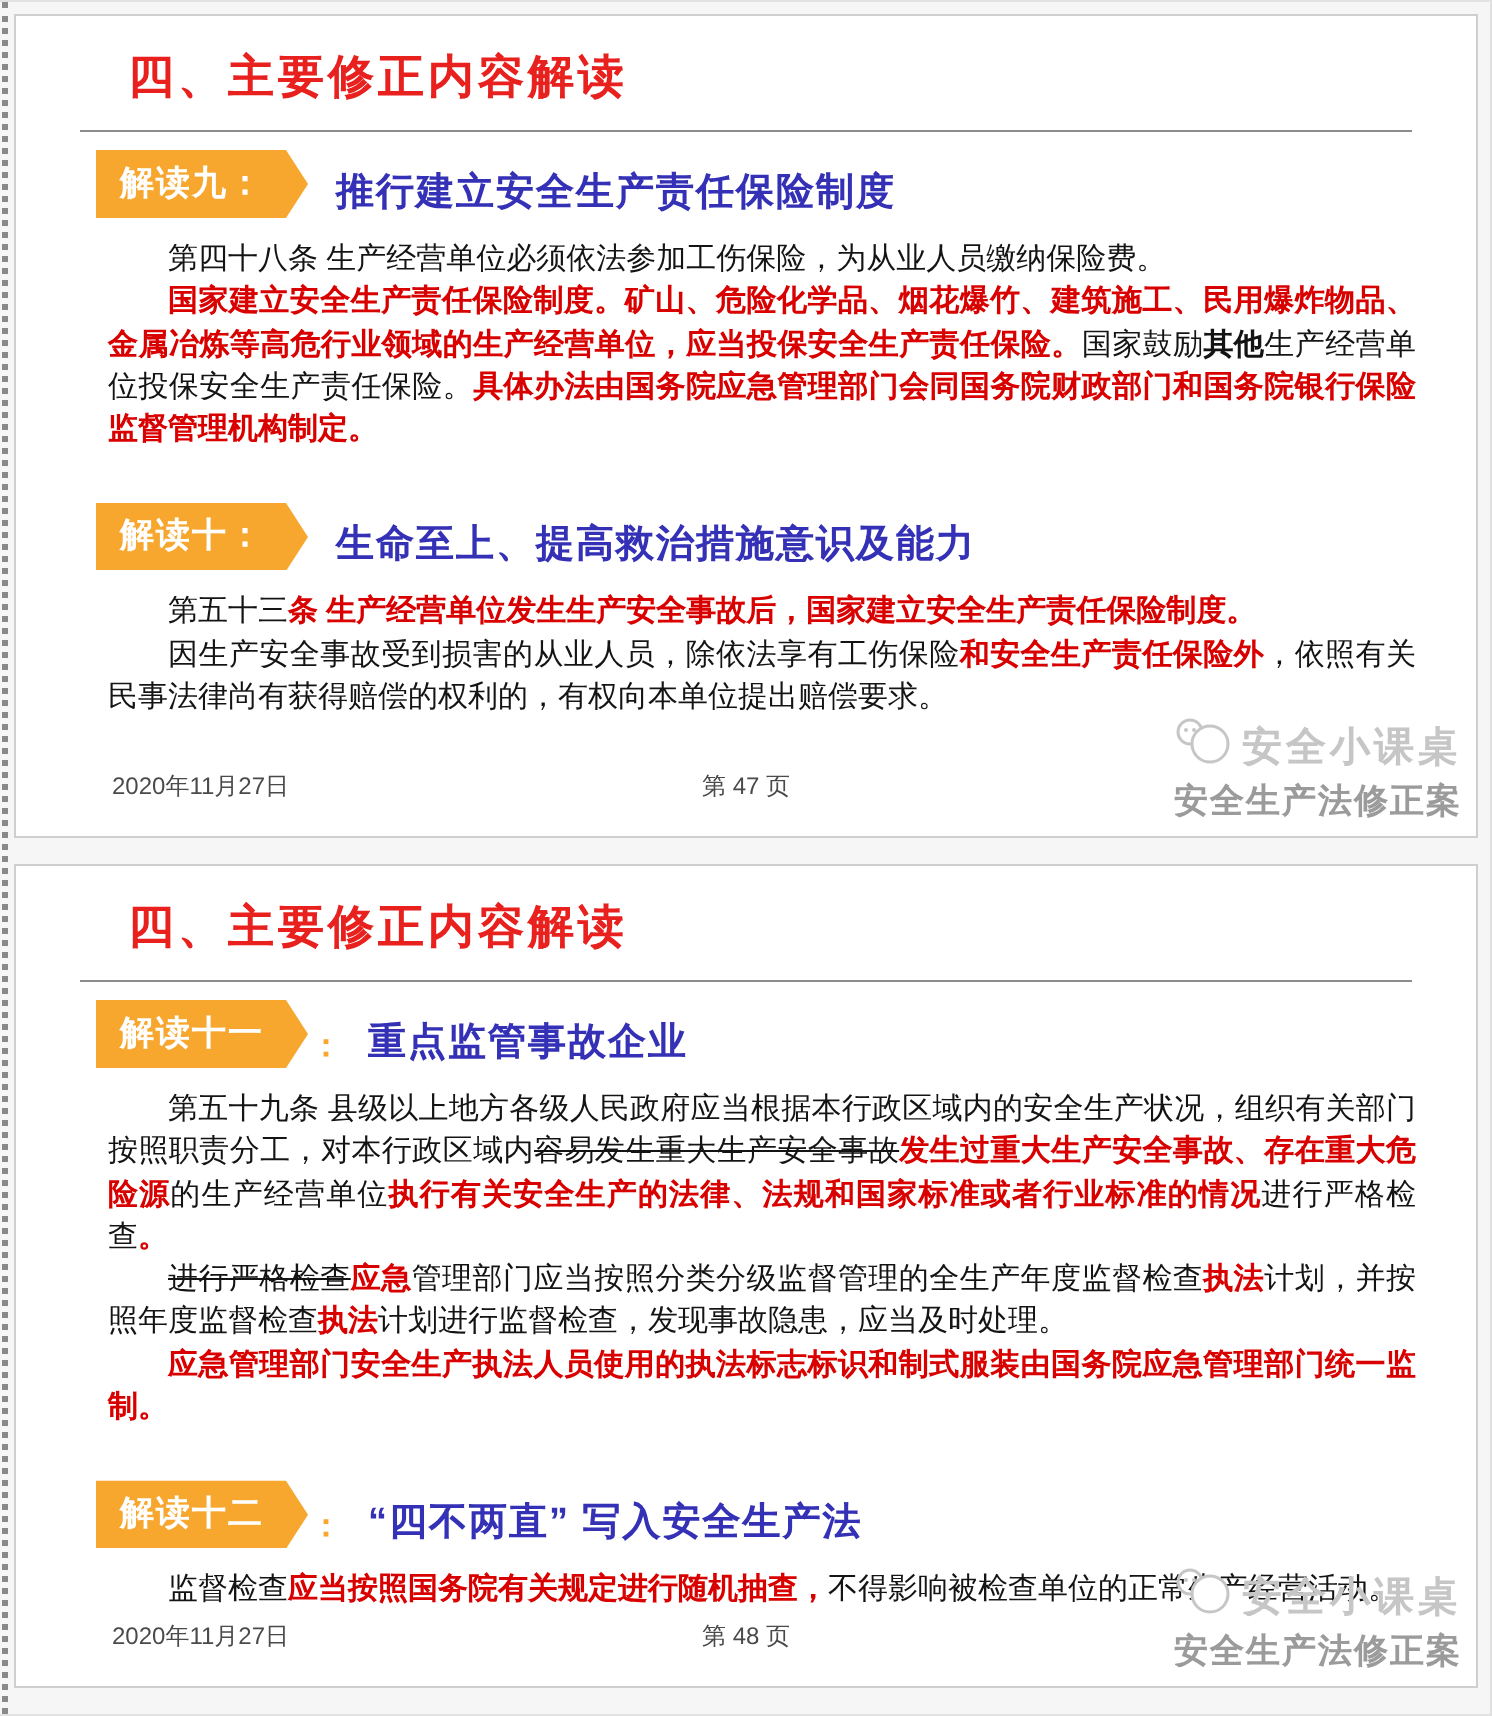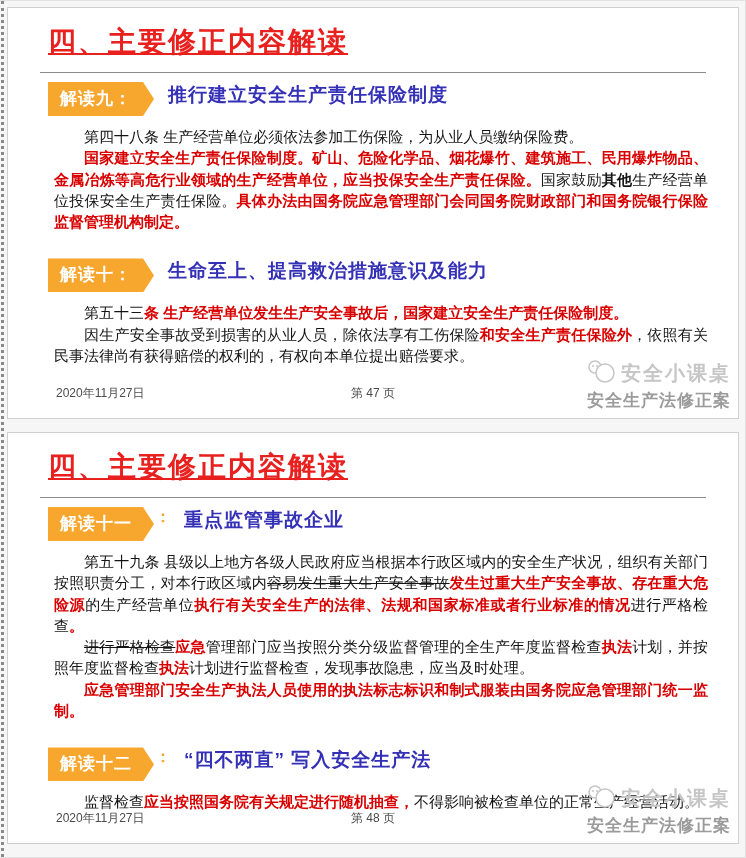--- a/index.html
+++ b/index.html
@@ -24,32 +24,31 @@
     border-left:3px dotted #8a8a8a;
   }
   .slide{
     position:absolute; left:7px; width:732px; height:412px;
     background:#ffffff; border:1px solid var(--slide_border);
     overflow:hidden;
   }
   #slide1{top:6px;}
   #slide2{top:431px;}
   .title{
-    margin:15px 30px 0 40px;
-    font-size:28px; font-weight:bold; letter-spacing:2px;
+    margin:15px 30px 0 56px;
+    font-size:23px; font-weight:bold; letter-spacing:2px;
     color:var(--title_red);
-    text-decoration:underline;
   }
   .rule{
     margin:11px 32px 0 32px; height:0;
     border-top:1px solid var(--divider_gray);
   }
   .section.first{margin-top:9px;}
   .section + .section{margin-top:26px;}
-  .badge-row{display:flex; align-items:flex-start; margin-left:40px;}
+  .badge-row{display:flex; align-items:flex-end; margin-left:40px;}
   .badge{
     display:inline-block; background:var(--banner_orange);
     color:#ffffff; font-size:17px; font-weight:bold;
     padding:5px 22px 6px 12px; letter-spacing:1px;
     clip-path:polygon(0 0, calc(100% - 11px) 0, 100% 50%, calc(100% - 11px) 100%, 0 100%);
   }
   .badge-colon{
     color:var(--banner_orange); font-weight:bold; font-size:16px; margin-left:1px;
   }
   .heading{

